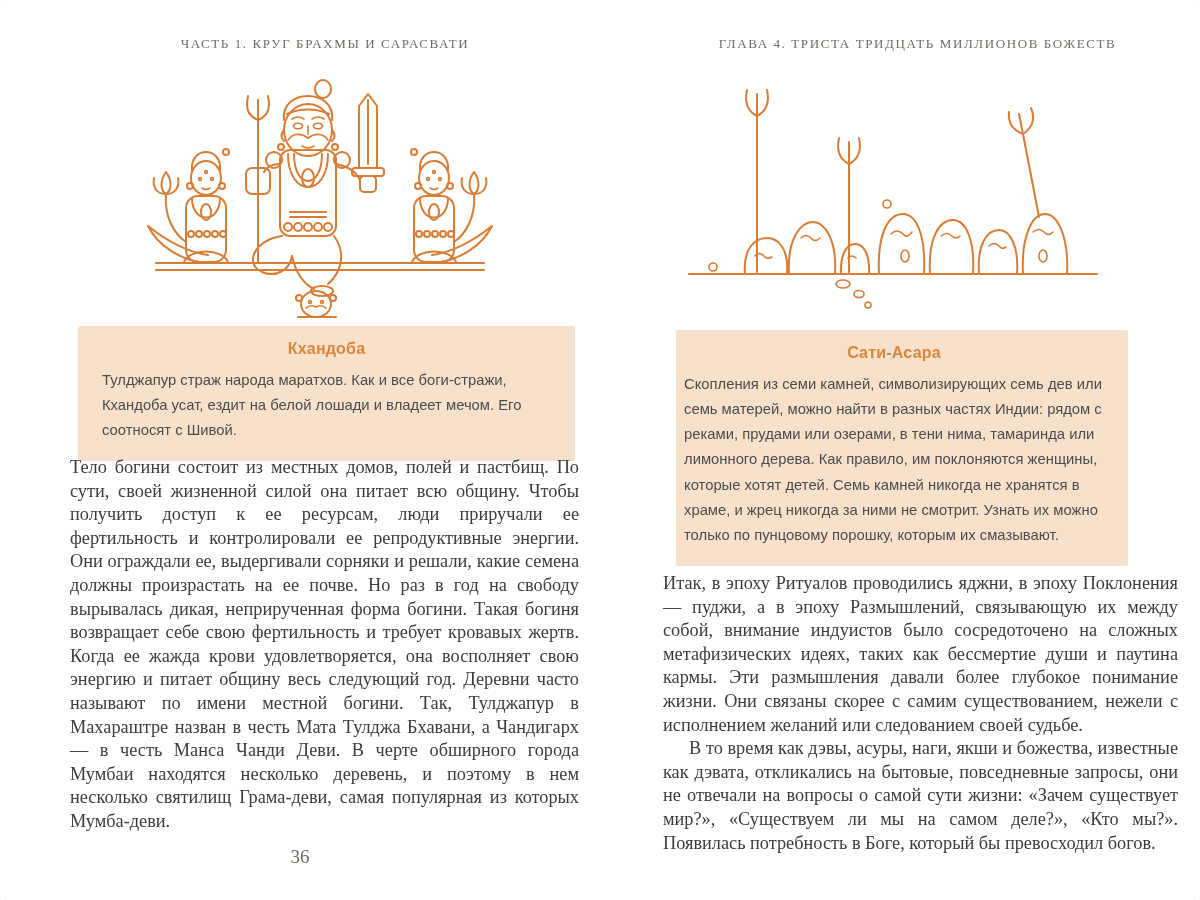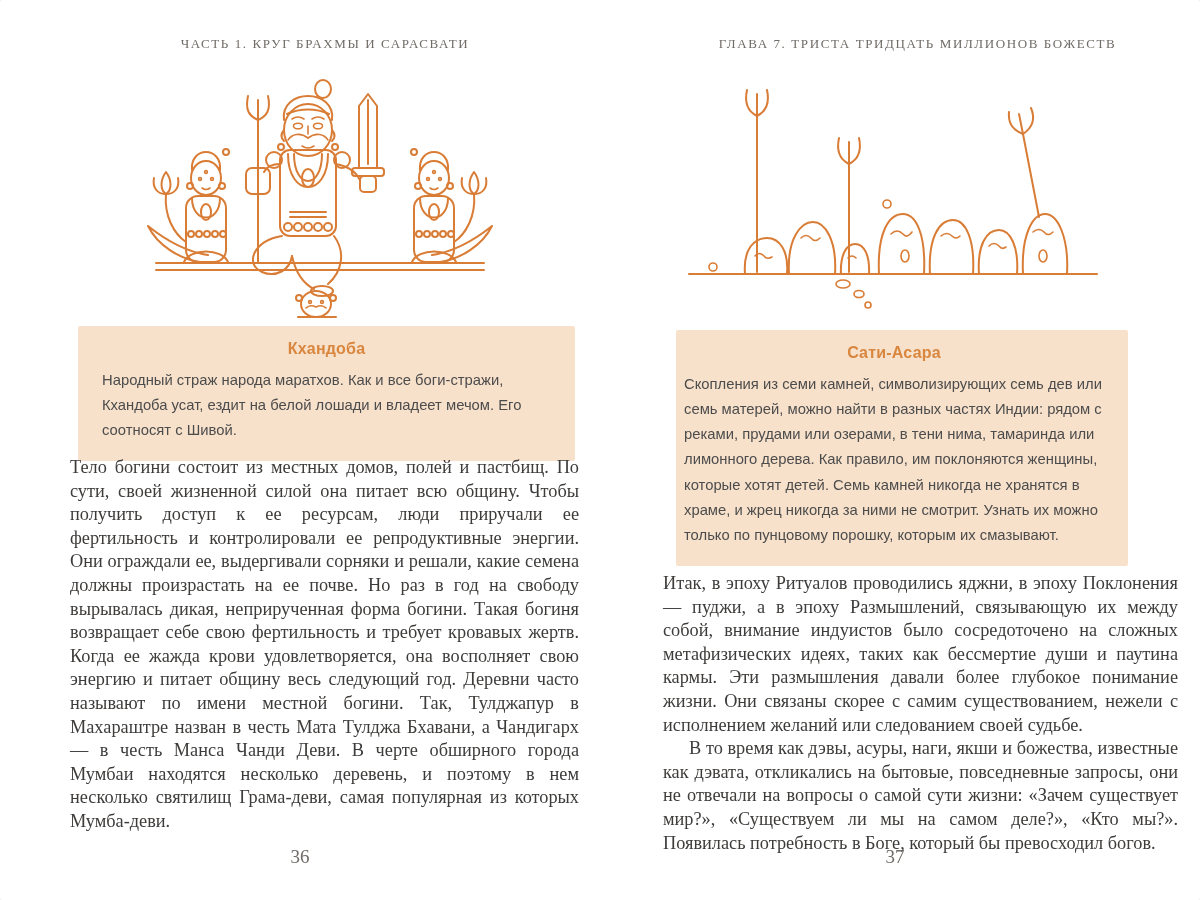--- a/index.html
+++ b/index.html
@@ -177,30 +177,30 @@
         <circle cx="294" cy="96" r="1.4"></circle>
           <circle cx="288" cy="103" r="1.4"></circle>
           <circle cx="300" cy="103" r="1.4"></circle>
         <path d="M290 112 q4 3 8 0"></path>
       </g>
     </svg>
   </div>
 
   <div class="infobox left">
     <div class="infobox-title">Кхандоба</div>
-    <div class="infobox-text">Народный страж народа маратхов. Как и все боги-стражи, Кхандоба усат, ездит на белой лошади и владеет мечом. Его соотносят с Шивой.</div>
+    <div class="infobox-text">Тулджапур страж народа маратхов. Как и все боги-стражи, Кхандоба усат, ездит на белой лошади и владеет мечом. Его соотносят с Шивой.</div>
   </div>
 
   <div class="body-text left">
     <p>Тело богини состоит из местных домов, полей и пастбищ. По сути, своей жизненной силой она питает всю общину. Чтобы получить доступ к ее ресурсам, люди приручали ее фертильность и контролировали ее репродуктивные энергии. Они ограждали ее, выдергивали сорняки и решали, какие семена должны произрастать на ее почве. Но раз в год на свободу вырывалась дикая, неприрученная форма богини. Такая богиня возвращает себе свою фертильность и требует кровавых жертв. Когда ее жажда крови удовлетворяется, она восполняет свою энергию и питает общину весь следующий год. Деревни часто называют по имени местной богини. Так, Тулджапур в Махараштре назван в честь Мата Тулджа Бхавани, а Чандигарх — в честь Манса Чанди Деви. В черте обширного города Мумбаи находятся несколько деревень, и поэтому в нем несколько святилищ Грама-деви, самая популярная из которых Мумба-деви.</p>
   </div>
 
   <div class="folio left">36</div>
 
-  <div class="running-head right">ГЛАВА 7. ТРИСТА ТРИДЦАТЬ МИЛЛИОНОВ БОЖЕСТВ</div>
+  <div class="running-head right">ГЛАВА 4. ТРИСТА ТРИДЦАТЬ МИЛЛИОНОВ БОЖЕСТВ</div>
 
   <div class="illustration right">
     <svg width="420" height="245" viewBox="0 0 420 245">
       <g class="ln">
 
         <path d="M6 202 H414"></path>
 
         <path d="M74 200 V44"></path>
           <path d="M74 44 V22"></path>
         <path d="M64 18 C61 32 66 40 74 44"></path>
@@ -246,15 +246,14 @@
   <div class="infobox right">
     <div class="infobox-title">Сати-Асара</div>
     <div class="infobox-text">Скопления из семи камней, символизирующих семь дев или семь матерей, можно найти в разных частях Индии: рядом с реками, прудами или озерами, в тени нима, тамаринда или лимонного дерева. Как правило, им поклоняются женщины, которые хотят детей. Семь камней никогда не хранятся в храме, и жрец никогда за ними не смотрит. Узнать их можно только по пунцовому порошку, которым их смазывают.</div>
   </div>
 
   <div class="body-text right">
     <p>Итак, в эпоху Ритуалов проводились яджни, в эпоху Поклонения — пуджи, а в эпоху Размышлений, связывающую их между собой, внимание индуистов было сосредоточено на сложных метафизических идеях, таких как бессмертие души и паутина кармы. Эти размышления давали более глубокое понимание жизни. Они связаны скорее с самим существованием, нежели с исполнением желаний или следованием своей судьбе.</p>
     <p class="indent">В то время как дэвы, асуры, наги, якши и божества, известные как дэвата, откликались на бытовые, повседневные запросы, они не отвечали на вопросы о самой сути жизни: «Зачем существует мир?», «Существуем ли мы на самом деле?», «Кто мы?». Появилась потребность в Боге, который бы превосходил богов.</p>
   </div>
 
-  <div class="folio right">37</div>
 
 </div>
 
 </body></html>

